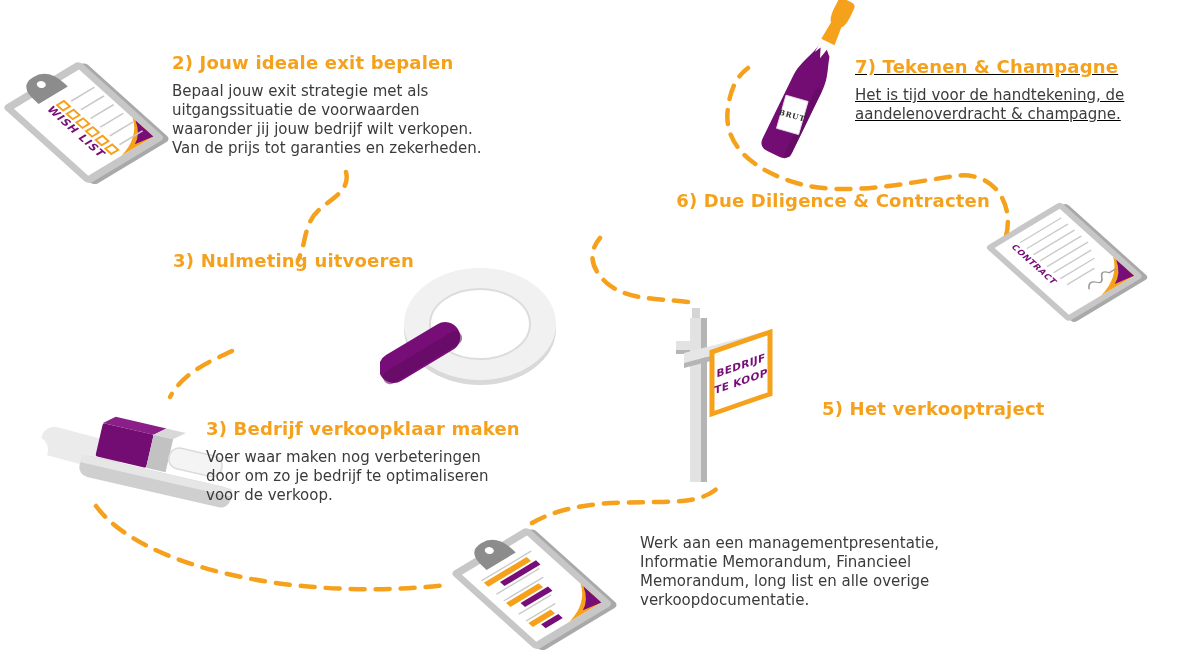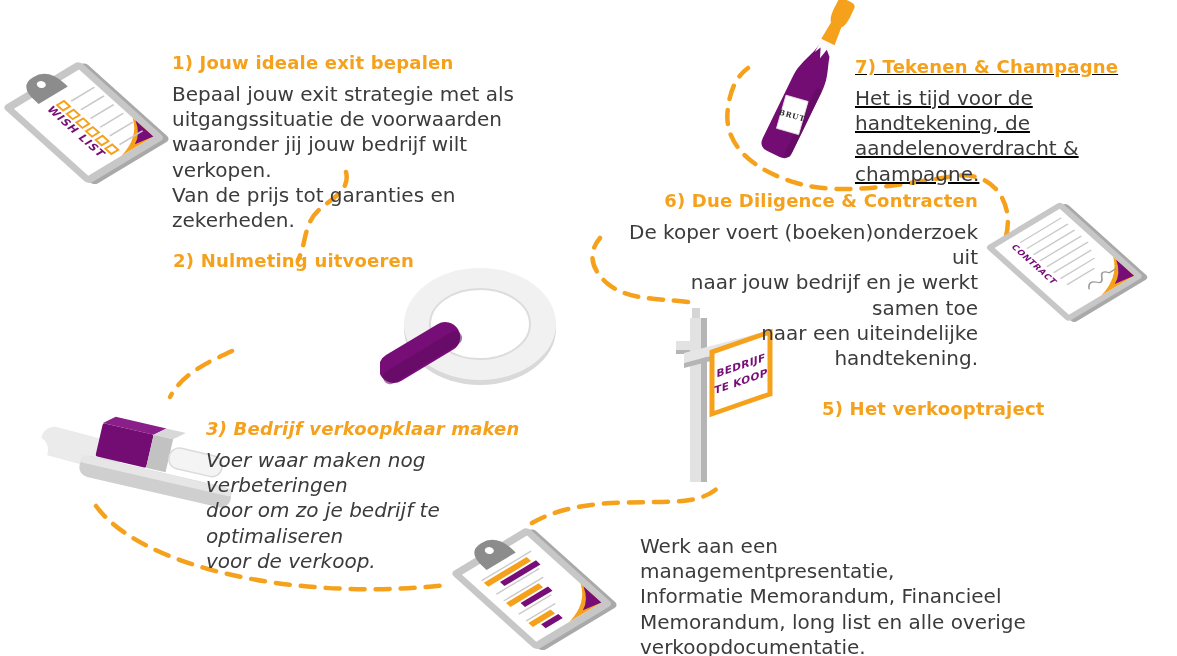--- a/index.html
+++ b/index.html
@@ -7,30 +7,30 @@
     width:1177px; height:656px; position:relative; overflow:hidden;
     background:#ffffff;
     font-family:"DejaVu Sans","Liberation Sans",sans-serif;
   }
   .step { position:absolute; }
   .step h3 {
     margin:0 0 9px 0; font-size:18px; font-weight:bold;
     color:#F5A11C; letter-spacing:.2px;
   }
   .step p {
-    margin:0; font-size:20px; line-height:1.26; color:#3B3B3B;
+    margin:0; font-size:15px; line-height:1.26; color:#3B3B3B;
     white-space:pre-line;
   }
   .align-right { text-align:right; }
   #step-1 { left:172px; top:52px;  width:400px; }
   #step-2 { right:763px; top:250px; width:400px; }
-  #step-3 { left:206px; top:418px; width:340px;font-style:italic; }
+  #step-3 { left:206px; top:418px; width:340px; }
   #step-4 { left:640px; top:534px; width:390px; }
   #step-5 { left:822px; top:362px; width:360px;margin-top:36px; }
-  #step-6 { right:199px; top:190px; width:360px; }
+  #step-6 { right:187px; top:190px; width:360px; }
   #step-7 { left:855px; top:56px;  width:300px;text-decoration:underline; }
   svg.icon, svg#connectors { position:absolute; pointer-events:none; }
   #connectors { left:0; top:0; }
   .dash {
     fill:none; stroke:#F5A11C; stroke-width:4.5;
     stroke-linecap:round; stroke-dasharray:14 11;
   }
 </style>
 </head>
 <body>
@@ -171,29 +171,29 @@
     <path d="M -8 -75 L 8 -75 L 10 -56 L 3 -63 L 0 -50 L -5 -62 L -9 -54 Z" fill="#FBFBFB"></path>
     <path d="M -9 -72 L -7 -95 Q -12 -100 -11 -118 L -11 -122 Q -11 -128 -5 -128 L 5 -128 Q 11 -128 11 -122 L 11 -118 Q 12 -100 7 -95 L 9 -72 Z" fill="#F5A11C"></path>
     <g transform="rotate(-10 0 27)">
       <rect x="-14" y="6" width="28" height="42" fill="#ffffff" stroke="#E3E3E3" stroke-width="1"></rect>
       <text x="0" y="31" text-anchor="middle" font-size="9" font-weight="bold" font-family="DejaVu Serif, serif" fill="#2E2E2E" letter-spacing="1">BRUT</text>
     </g>
   </g>
 </svg>
 
 <div class="step" id="step-1">
-  <h3>1) Jouw ideale exit bepalen</h3>
+  <h3>2) Jouw ideale exit bepalen</h3>
   <p>Bepaal jouw exit strategie met als
 uitgangssituatie de voorwaarden
 waaronder jij jouw bedrijf wilt verkopen.
 Van de prijs tot garanties en zekerheden.</p>
 </div>
 
 <div class="step align-right" id="step-2">
-  <h3>2) Nulmeting uitvoeren</h3>
+  <h3>3) Nulmeting uitvoeren</h3>
 </div>
 
 <div class="step" id="step-3">
   <h3>3) Bedrijf verkoopklaar maken</h3>
   <p>Voer waar maken nog verbeteringen
 door om zo je bedrijf te optimaliseren
 voor de verkoop.</p>
 </div>
 
 <div class="step" id="step-4">
@@ -202,22 +202,19 @@
 Memorandum, long list en alle overige
 verkoopdocumentatie.</p>
 </div>
 
 <div class="step" id="step-5">
   <h3>5) Het verkooptraject</h3>
 </div>
 
 <div class="step align-right" id="step-6">
   <h3>6) Due Diligence &amp; Contracten</h3>
-  <p>De koper voert (boeken)onderzoek uit
-naar jouw bedrijf en je werkt samen toe
-naar een uiteindelijke handtekening.</p>
 </div>
 
 <div class="step" id="step-7">
   <h3>7) Tekenen &amp; Champagne</h3>
   <p>Het is tijd voor de handtekening, de
 aandelenoverdracht &amp; champagne.</p>
 </div>
 
 </body></html>

